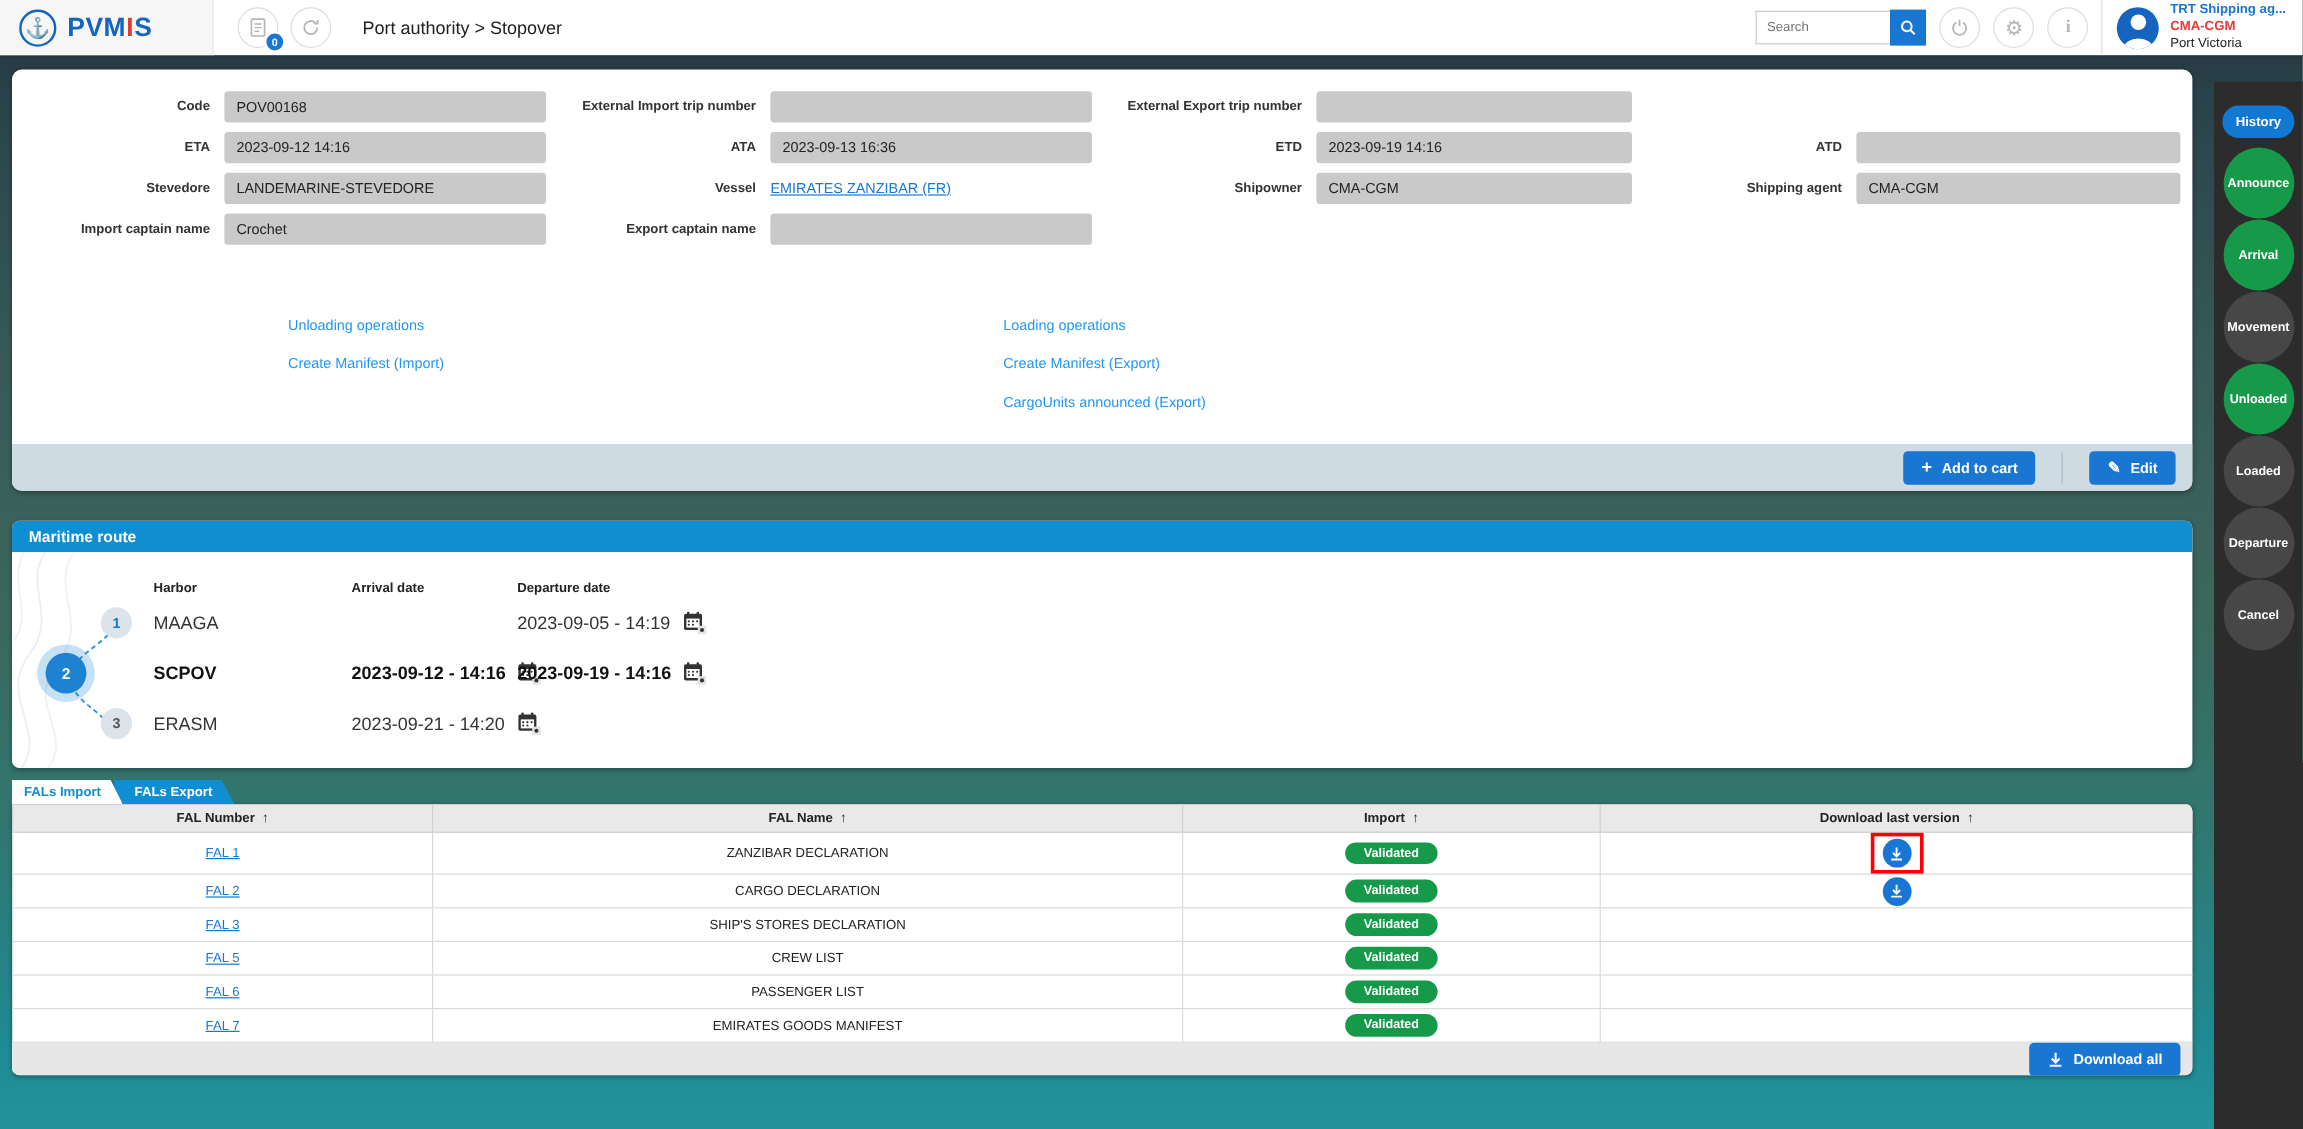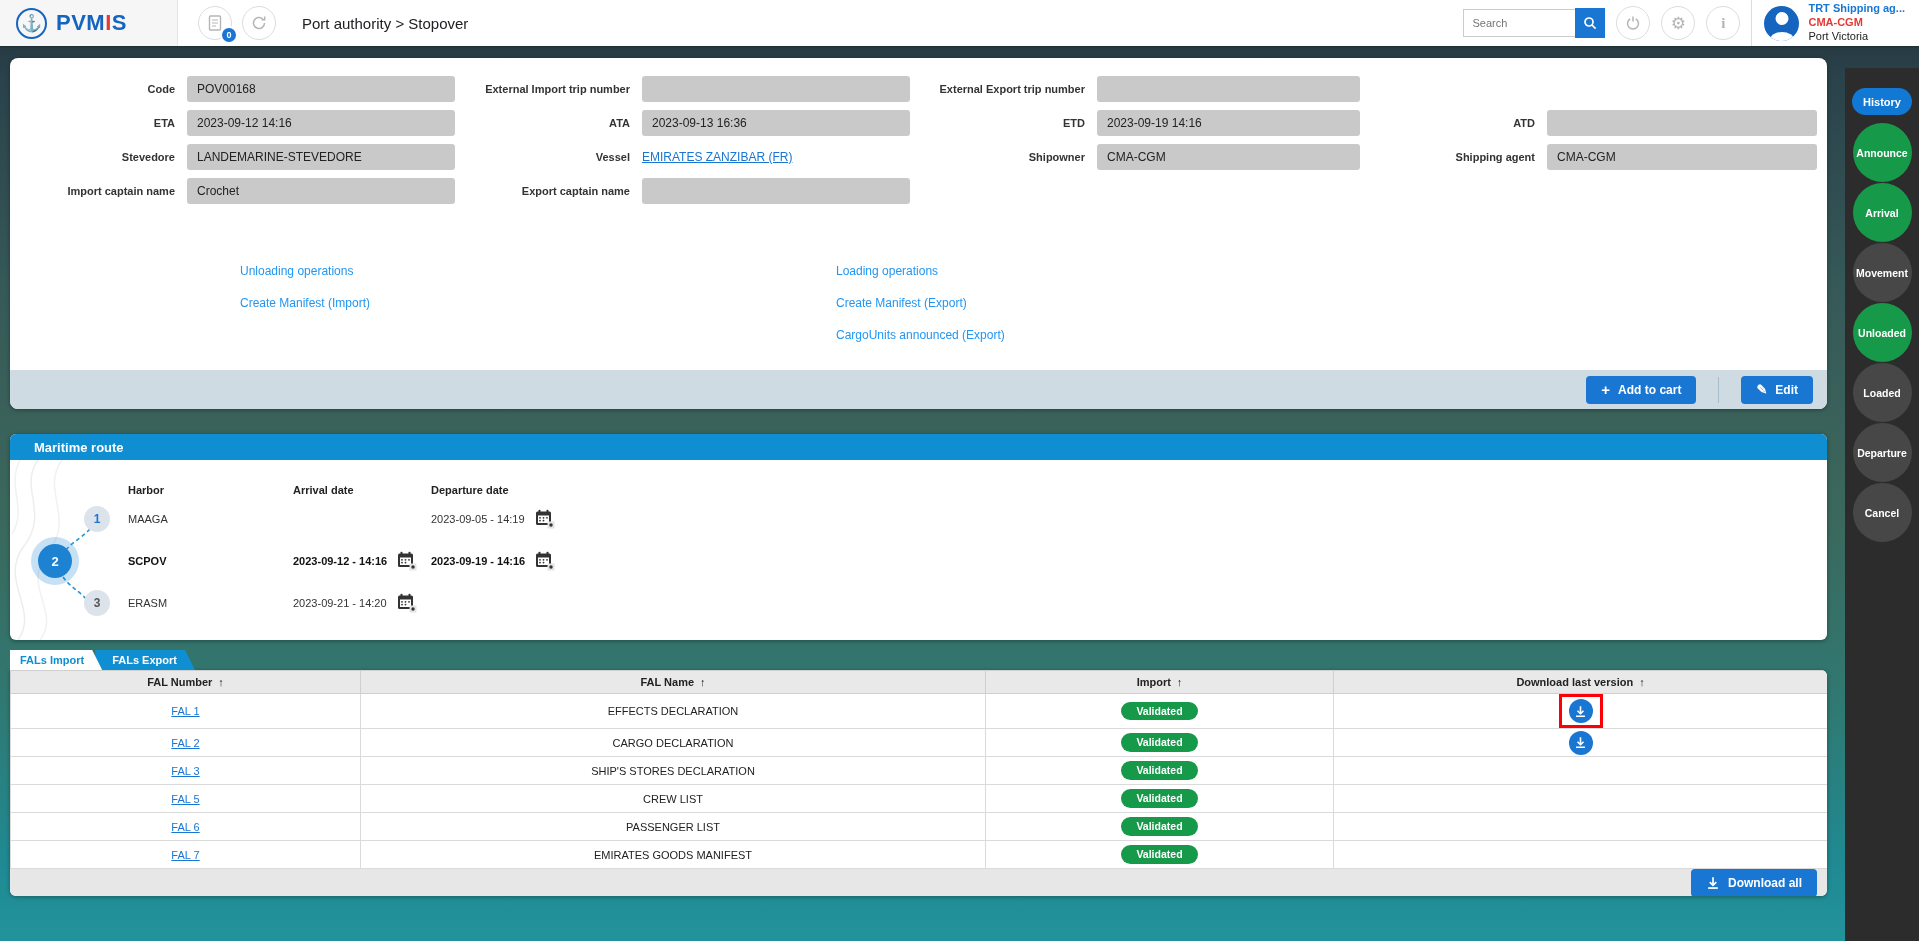--- a/index.html
+++ b/index.html
@@ -47,26 +47,26 @@
   .links-col.b { left:826px; }
   .op-link { font-size:12px; color:#2196f3; text-decoration:none; margin-bottom:18px; cursor:pointer; white-space:nowrap; }
   .form-footer { height:39px; background:#cfdbe2; display:flex; align-items:center; justify-content:flex-end; padding-right:14px; }
   .btn-blue { background:#1976d2; color:#fff; border:none; border-radius:4px; height:28px; padding:0 15px; font-size:12px; font-weight:bold; display:inline-flex; align-items:center; gap:8px; cursor:pointer; font-family:inherit; }
   .plus-glyph { font-size:15px; font-weight:bold; line-height:1; }
   .pencil-glyph { font-size:13px; line-height:1; }
   .footer-divider { width:1px; height:26px; background:#a9bcc7; margin:0 22px; }
 
   
   .maritime-card { position:absolute; left:10px; top:434px; width:1817px; height:206px; background:#fff; border-radius:6px; overflow:hidden; box-shadow:0 1px 4px rgba(0,0,0,.35); }
-  .maritime-header { height:26px; background:#0f8ed2; color:#fff; font-size:13px; font-weight:bold; display:flex; align-items:center; padding-left:24px; }
+  .maritime-header { height:26px; background:#0f8ed2; color:#fff; font-size:13px; font-weight:bold; display:flex; align-items:center; padding-left:14px; }
   .route-area { position:relative; height:180px; }
   .route-contours { position:absolute; left:0; top:0; pointer-events:none; }
   .route-head { position:absolute; top:24px; font-size:11px; font-weight:bold; color:#222; }
   .rh-harbor { left:118px; } .rh-arrival { left:283px; } .rh-departure { left:421px; }
-  .stop-row { position:absolute; left:0; right:0; height:26px; font-size:11px; color:#333; }
+  .stop-row { position:absolute; left:0; right:0; height:26px; font-size:15px; color:#333; }
   .stop-row .cell { position:absolute; top:0; height:26px; display:flex; align-items:center; gap:10px; white-space:nowrap; }
   .c-harbor { left:118px; } .c-arrival { left:283px; } .c-dep { left:421px; }
   .stop-row.current { font-weight:bold; color:#111; }
   .stop-num { position:absolute; border-radius:50%; display:flex; align-items:center; justify-content:center; font-weight:bold; cursor:pointer; }
   .stop-num.n1 { left:74px; top:46px; width:26px; height:26px; background:#dde3ea; color:#1976d2; font-size:12px; }
   .stop-num.n2 { left:28px; top:84px; width:34px; height:34px; background:#1d82d2; color:#fff; font-size:13px; box-shadow:0 0 0 7px rgba(29,130,210,.25); }
   .stop-num.n3 { left:74px; top:130px; width:26px; height:26px; background:#dde3ea; color:#555; font-size:12px; }
   .cal-icon { cursor:pointer; flex-shrink:0; }
 
   
@@ -357,21 +357,21 @@
         <tr>
           <th><span>FAL Number</span><span class="sort">↑</span></th>
           <th><span>FAL Name</span><span class="sort">↑</span></th>
           <th><span>Import</span><span class="sort">↑</span></th>
           <th><span>Download last version</span><span class="sort">↑</span></th>
         </tr>
       </thead>
       <tbody>
         <tr>
           <td><a class="fal-link">FAL 1</a></td>
-          <td>EFFECTS DECLARATION</td>
+          <td>ZANZIBAR DECLARATION</td>
           <td><span class="pill">Validated</span></td>
           <td><span class="hl-box">
                 <span class="dl-btn">
                   <svg width="13" height="13" viewBox="0 0 13 13" fill="none">
                     <path d="M6.5 1.2v7" stroke="#fff" stroke-width="1.6"></path>
                     <path d="M3.5 5.7l3 3 3-3" stroke="#fff" stroke-width="1.6"></path>
                     <path d="M2 11.2h9" stroke="#fff" stroke-width="1.6"></path>
                   </svg>
                 </span>
               </span></td>

